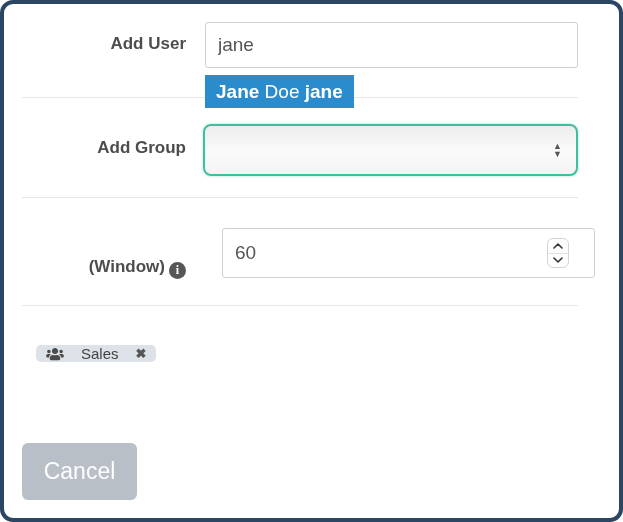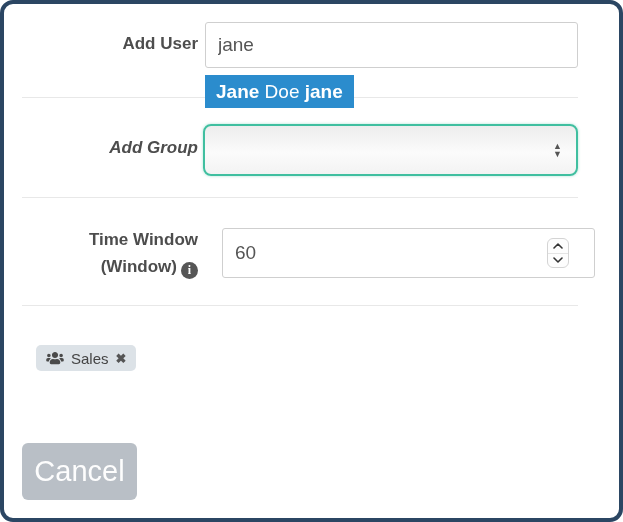--- a/index.html
+++ b/index.html
@@ -5,21 +5,21 @@
   html,body{margin:0;padding:0;}
   body{
     width:623px;height:522px;position:relative;background:#ffffff;
     font-family:"Liberation Sans", sans-serif;overflow:hidden;
   }
   .frame{
     position:absolute;inset:0;border:4px solid #2b4663;border-radius:13px;
     box-sizing:border-box;pointer-events:none;z-index:9;
   }
   .label{
-    position:absolute;left:12px;width:186px;text-align:right;
+    position:absolute;left:0;width:186px;text-align:right;
     font-weight:bold;font-size:17px;color:#4d4d4d;z-index:3;
   }
   .text-input{
     position:absolute;left:205px;width:373px;box-sizing:border-box;
     border:1px solid #cfcfcf;border-radius:3px;background:#fff;
     font-family:"Liberation Sans", sans-serif;
     font-size:19px;color:#555;padding:0 0 0 12px;outline:none;z-index:2;
   }
   .divider{
     position:absolute;left:22px;width:556px;height:1px;background:#e8e8e8;z-index:1;
@@ -53,59 +53,59 @@
     flex:1;display:flex;align-items:center;justify-content:center;cursor:pointer;
   }
   .spin-btn.up{border-bottom:1px solid #e4e4e4;}
   .info-icon{
     display:inline-block;width:17px;height:17px;border-radius:50%;
     background:#565656;color:#fff;font-size:12px;font-weight:bold;
     line-height:17px;text-align:center;vertical-align:-2px;margin-left:4px;
     font-family:"Liberation Serif", serif;cursor:pointer;
   }
   .tag{
-    position:absolute;left:36px;top:345px;height:26px;
-    display:inline-flex;align-items:center;gap:7px;padding:0 10px;
+    position:absolute;left:36px;top:345px;height:17px;
+    display:inline-flex;align-items:center;gap:17px;padding:0 10px;
     background:#dce2e7;border-radius:5px;color:#444;font-size:15px;z-index:2;
   }
   .tag .users-ic{display:inline-flex;color:#4a4a4a;}
   .tag .close{font-size:13px;font-weight:bold;color:#555;cursor:pointer;}
   .cancel-btn{
     position:absolute;left:22px;top:443px;width:115px;height:57px;
     background:#b9bfc6;border:none;border-radius:6px;color:rgba(255,255,255,.97);
-    font-family:"Liberation Sans", sans-serif;font-size:29px;
+    font-family:"Liberation Sans", sans-serif;font-size:23px;
     display:flex;align-items:center;justify-content:center;cursor:pointer;z-index:2;
   }
 </style>
 </head>
 <body>
 
 <div class="frame"></div>
 
 <div class="label" style="top:34px;">Add User</div>
 <input class="text-input" style="top: 22px; height: 46px;" type="text" value="jane">
 
 <div class="divider" style="top:97px;"></div>
 
 <div class="suggestion">
   <span class="b">Jane</span><span> Doe </span><span class="b">jane</span>
 </div>
 
-<div class="label" style="top:138px;font-style:italic;">Add Group</div>
+<div class="label" style="top:138px;">Add Group</div>
 <div class="select">
   <span class="select-arrows">
     <span>▲</span>
     <span>▼</span>
   </span>
 </div>
 
 <div class="divider" style="top:197px;"></div>
 
 <div class="label" style="top:226px;line-height:27px;">
-  <span>Time Window</span><br>
+  <br>
   <span>(Window)</span><span class="info-icon">i</span>
 </div>
 <div class="num-wrap">
   <input class="text-input" type="text" value="60" style="">
   <div class="spinner">
     <div class="spin-btn up">
       <svg width="10" height="6" viewBox="0 0 10 6">
           <polyline points="1,5 5,1 9,5" fill="none" stroke="#333" stroke-width="1.6" stroke-linecap="round" stroke-linejoin="round"></polyline>
         </svg>
     </div>

